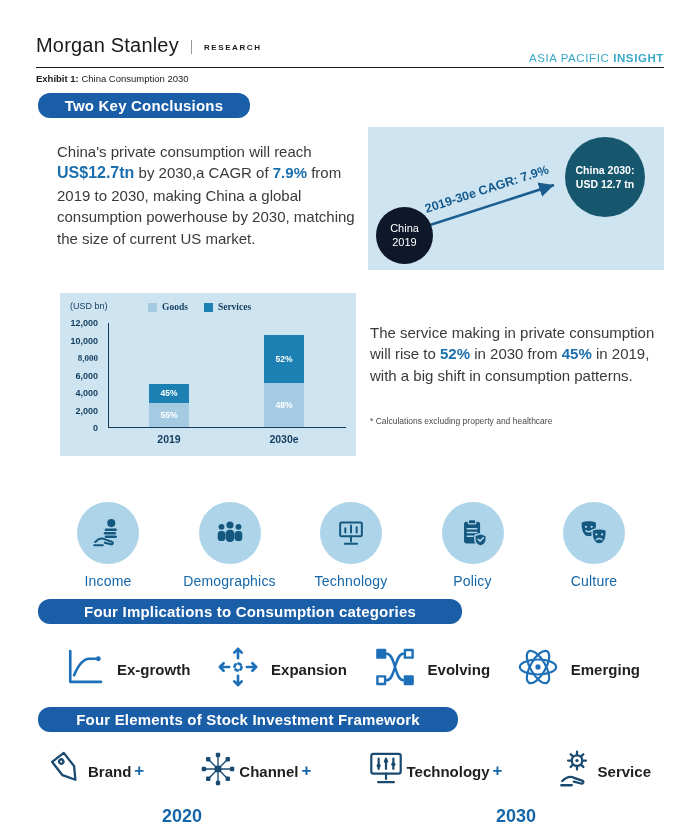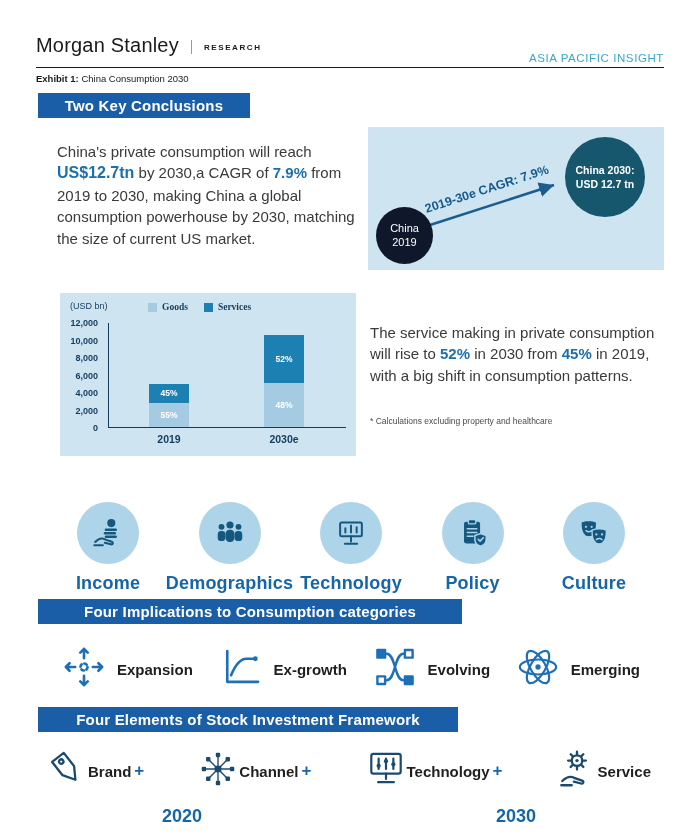--- a/index.html
+++ b/index.html
@@ -7,27 +7,27 @@
   html,body { background:#fff; }
   body { font-family:"Liberation Sans","DejaVu Sans",sans-serif; }
   .page { position:relative; width:700px; height:835px; background:#fff; overflow:hidden; }
 
   
   .brand-row { position:absolute; left:36px; top:34px; white-space:nowrap; }
   .brand { font-size:20px; color:#1a1a1a; letter-spacing:.2px; }
   .brand-divider { display:inline-block; width:1px; height:14px; background:#999; margin:0 12px 2px 12px; vertical-align:middle; }
   .division { font-size:8px; font-weight:bold; letter-spacing:1.6px; color:#1a1a1a; vertical-align:middle; }
   .region-tag { position:absolute; right:36px; top:52px; font-size:11.5px; letter-spacing:.6px; color:#38a9c9; white-space:nowrap; }
-  .region-tag b { font-weight:normal; }
+  .region-tag b { font-weight:bold; }
   .header-rule { position:absolute; left:36px; top:67px; width:628px; height:1px; background:#1a1a1a; }
   .exhibit { position:absolute; left:36px; top:73px; font-size:9.5px; color:#1a1a1a; }
   .exhibit b { font-weight:bold; }
 
   
-  .banner { position:absolute; background:#1b5ea8; color:#fff; font-weight:bold; font-size:15px; height:25px; line-height:25px; padding:0 20px; letter-spacing:.2px; white-space:nowrap; text-align:center; }
+  .banner { position:absolute; background:#1b5ea8; color:#fff; font-weight:bold; font-size:15px; height:25px; line-height:25px; padding:0 20px; letter-spacing:.2px; white-space:nowrap; text-align:center;border-radius:12px; }
   .banner-1 { left:38px; top:93px; min-width:212px; }
   .banner-2 { left:38px; top:468px; min-width:134px; }
   .banner-3 { left:38px; top:599px; min-width:424px; }
   .banner-4 { left:38px; top:707px; min-width:420px; }
 
   
   .para { position:absolute; font-size:15px; line-height:1.42; color:#3a3a3a; }
   .para .hl { color:#1b6fad; font-weight:bold; }
   .para-1 { left:57px; top:141px; width:308px; }
   .para-2 { left:370px; top:322px; width:292px; }
@@ -54,21 +54,21 @@
   .bar-0 { left:40px; } .bar-1 { left:155px; }
   .seg { display:flex; align-items:center; justify-content:center; }
   .seg-label { font-size:8.5px; font-weight:bold; color:#fff; }
   .x-label { position:absolute; top:110px; width:40px; text-align:center; font-size:10.5px; font-weight:bold; color:#123c5e; }
   .x-0 { left:40px; } .x-1 { left:155px; }
 
   
   .drivers-row { position:absolute; left:58px; top:502px; width:586px; display:flex; justify-content:space-between; }
   .driver { display:flex; flex-direction:column; align-items:center; width:100px; }
   .driver-circle { width:62px; height:62px; border-radius:50%; background:#aed4e9; color:#15587f; display:flex; align-items:center; justify-content:center; }
-  .driver-label { margin-top:9px; font-size:18px; font-weight:bold; color:#1566a9; letter-spacing:.2px; white-space:nowrap; }
+  .driver-label { margin-top:9px; font-size:14px; font-weight:normal; color:#1566a9; letter-spacing:.2px; white-space:nowrap; }
 
   
   .impl-row { position:absolute; left:62px; top:641px; width:578px; display:flex; justify-content:space-between; align-items:center; height:56px; }
   .impl { display:flex; align-items:center; gap:11px; color:#1d6fb8; }
   .impl-label { font-size:15px; font-weight:bold; color:#1f1f1f; }
 
   
   .fw-row { position:absolute; left:46px; top:745px; width:608px; display:flex; justify-content:space-between; align-items:center; height:52px; }
   .fw-item { display:flex; align-items:center; color:#1a4a70; }
   .fw-label { font-size:15px; font-weight:bold; color:#1f1f1f; white-space:nowrap; }
@@ -124,21 +124,21 @@
       <span class="legend-item">
           <span class="swatch" style="background: rgb(28, 128, 178);"></span>
           <span>Services</span>
         </span>
     </div>
     <div class="y-labels">
         <div class="ytick" style="bottom: 0%;">0</div>
         <div class="ytick" style="bottom: 16.6667%;">2,000</div>
         <div class="ytick" style="bottom: 33.3333%;">4,000</div>
         <div class="ytick" style="bottom: 50%;">6,000</div>
-        <div class="ytick" style="bottom: 66.6667%;">8,000</div>
+        <div class="ytick" style="bottom: 66.6667%; font-family: Liberation Serif, serif;">8,000</div>
         <div class="ytick" style="bottom: 83.3333%;">10,000</div>
         <div class="ytick" style="bottom: 100%;">12,000</div>
       </div>
     <div class="plot">
       <div class="bar bar-0">
         <div class="seg seg-services" style="height: 18.75%; background: rgb(28, 128, 178);">
             <span class="seg-label">45%</span>
           </div>
         <div class="seg seg-goods" style="height: 22.9167%; background: rgb(165, 203, 226);">
             <span class="seg-label">55%</span>
@@ -227,38 +227,38 @@
         </svg>
       </div>
       <div class="driver-label">Culture</div>
     </div>
   </div>
 
   <div class="impl-row">
     <div class="impl">
       <span>
         <svg viewBox="0 0 40 40" width="44" height="44" fill="none" stroke="currentColor" stroke-width="2.4" stroke-linecap="round" stroke-linejoin="round">
+          <path d="M7.5 5.5v28h28"></path>
+          <path d="M11 27.5C15.5 16.5 19.5 12.5 25 12.5h5.5"></path>
+          <circle cx="33" cy="12.5" r="2.2" fill="currentColor" stroke="none"></circle>
+        </svg>
+      </span>
+      <span class="impl-label">Ex-growth</span>
+    </div>
+    <div class="impl">
+      <span>
+        <svg viewBox="0 0 40 40" width="44" height="44" fill="none" stroke="currentColor" stroke-width="2.4" stroke-linecap="round" stroke-linejoin="round">
           <path d="M20 12V3.5M16.6 6.9L20 3.5l3.4 3.4"></path>
           <path d="M20 28v8.5M16.6 33.1L20 36.5l3.4-3.4"></path>
           <path d="M12 20H3.5M6.9 16.6L3.5 20l3.4 3.4"></path>
           <path d="M28 20h8.5M33.1 16.6l3.4 3.4-3.4 3.4"></path>
           <circle cx="20" cy="20" r="3.2" stroke-dasharray="2.5 2.5"></circle>
         </svg>
       </span>
       <span class="impl-label">Expansion</span>
-    </div>
-    <div class="impl">
-      <span>
-        <svg viewBox="0 0 40 40" width="44" height="44" fill="none" stroke="currentColor" stroke-width="2.4" stroke-linecap="round" stroke-linejoin="round">
-          <path d="M7.5 5.5v28h28"></path>
-          <path d="M11 27.5C15.5 16.5 19.5 12.5 25 12.5h5.5"></path>
-          <circle cx="33" cy="12.5" r="2.2" fill="currentColor" stroke="none"></circle>
-        </svg>
-      </span>
-      <span class="impl-label">Ex-growth</span>
     </div>
     <div class="impl">
       <span>
         <svg viewBox="0 0 40 40" width="44" height="44" fill="none" stroke="currentColor" stroke-width="2.2" stroke-linejoin="round">
           <rect x="4" y="4.5" width="7" height="7" fill="currentColor"></rect>
           <rect x="4" y="28.5" width="7" height="7"></rect>
           <rect x="29" y="4.5" width="7" height="7"></rect>
           <rect x="29" y="28.5" width="7" height="7" fill="currentColor"></rect>
           <path d="M12.5 8c8 0 7 24 15 24M12.5 32c8 0 7-24 15-24" stroke-linecap="round"></path>
         </svg>

